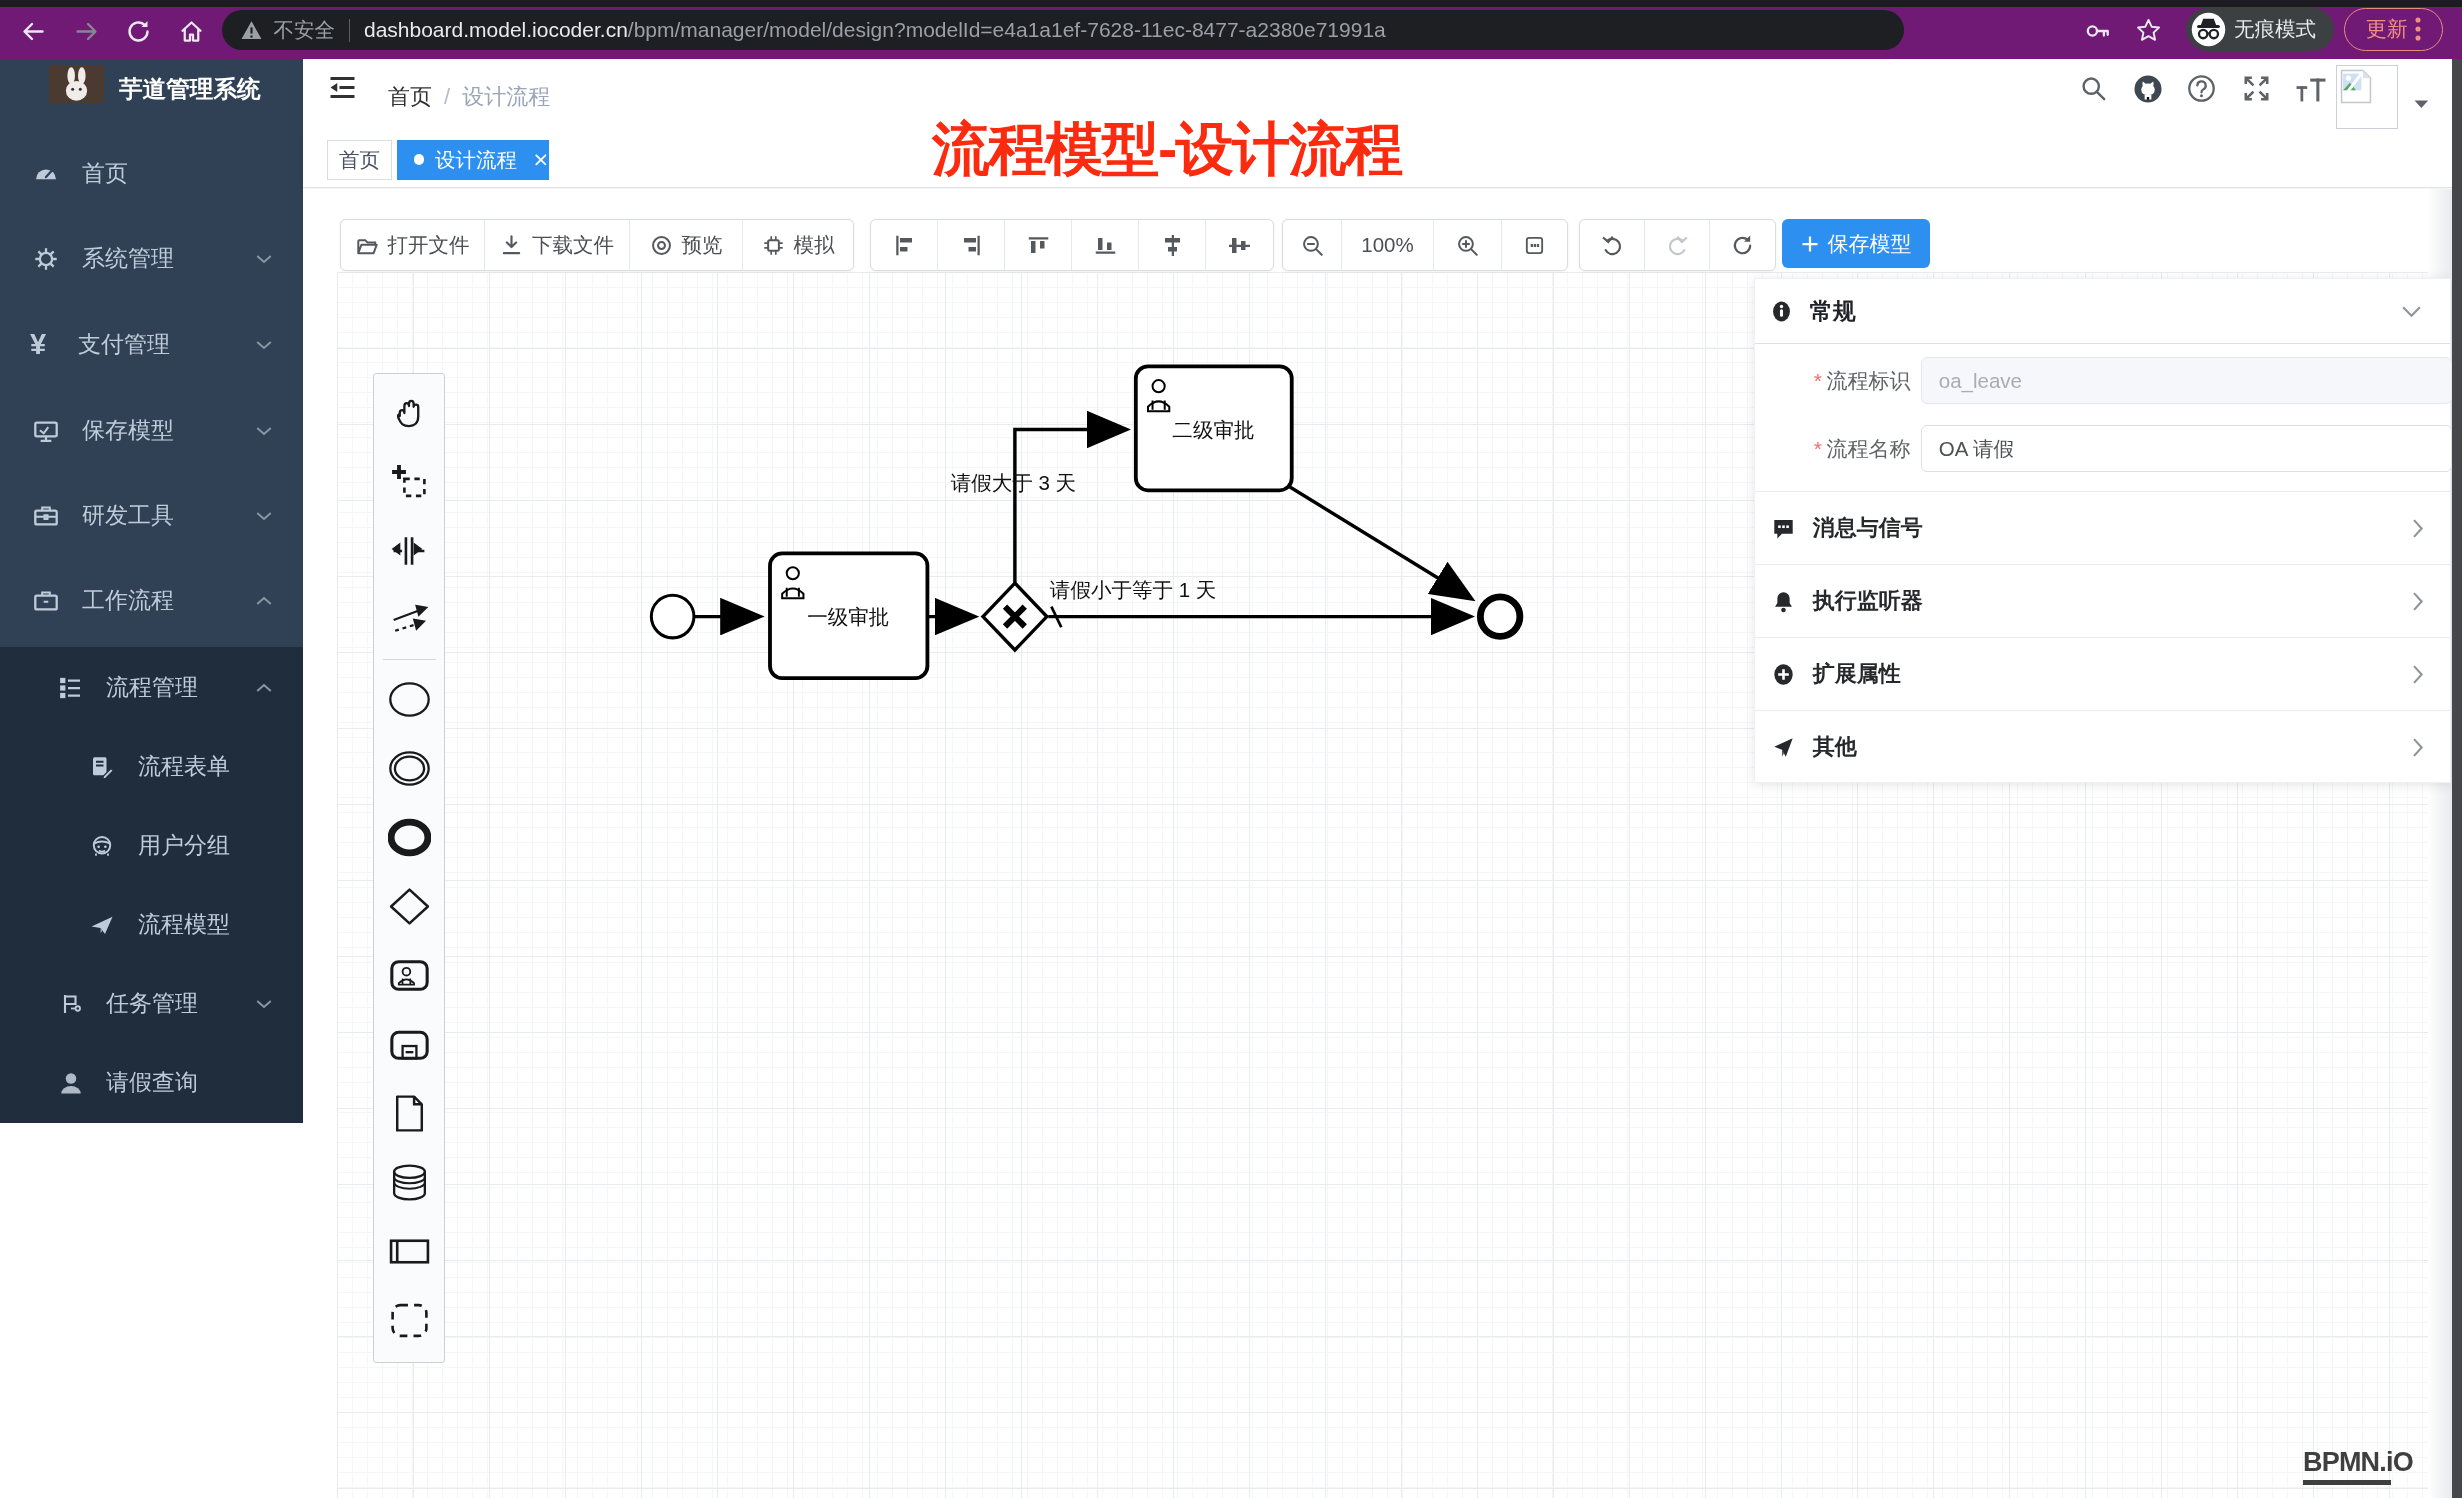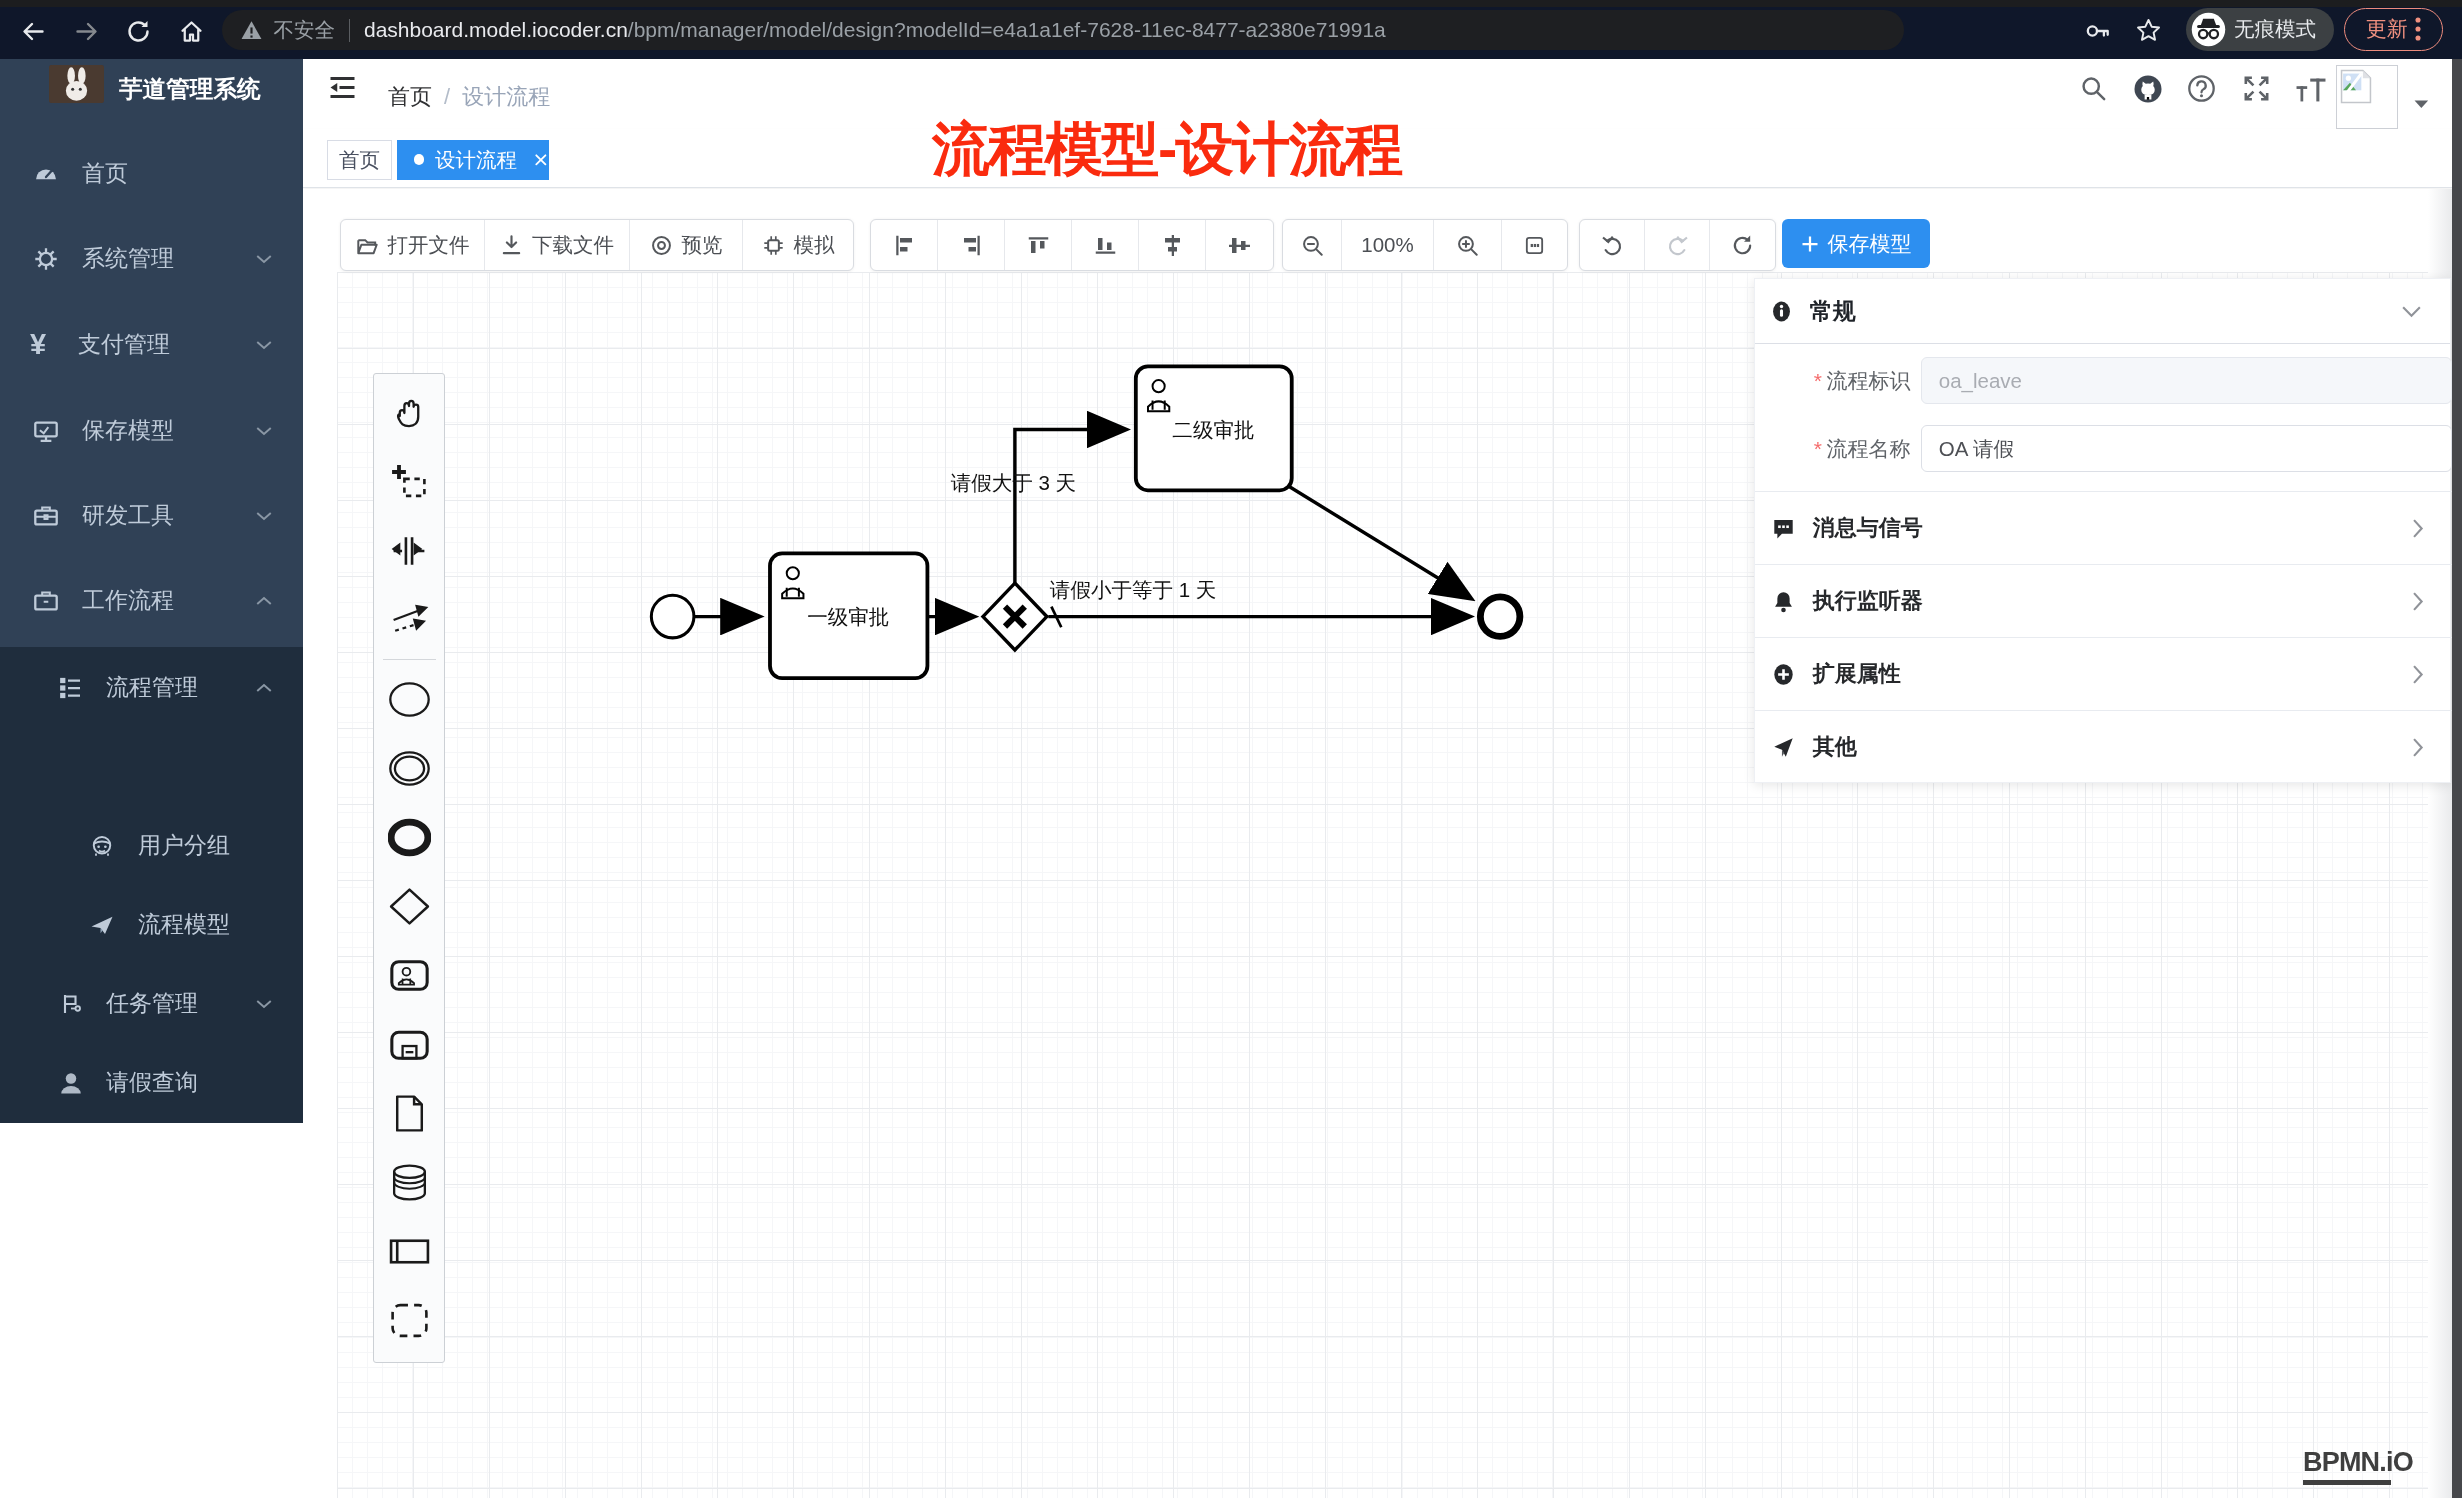--- a/index.html
+++ b/index.html
@@ -2,21 +2,21 @@
 <html style="font-size:12px"><head>
 <meta charset="utf-8">
 <style>
   * { margin:0; padding:0; box-sizing:border-box; }
   html,body { width:2462px; height:1498px; overflow:hidden; }
   body { font-family:"Liberation Sans",sans-serif; position:relative; background:#fff; }
   .abs { position:absolute; }
   svg { display:block; }
 
   
-  .chrome { left:0; top:0; width:2462px; height:70px; background:#0f172a; }
+  .chrome { left:0; top:0; width:2462px; height:70px; background:#701a75; }
   .chrome-topstrip { left:0; top:0; width:2462px; height:6.8px; background:#1c1d1f; }
   .nav-btn { top:18px; width:27px; height:27px; }
   .url-pill { left:222px; top:10px; width:1682px; height:40px; background:#1e1f22; border-radius:20.5px; display:flex; align-items:center; }
   .url-sec { color:#9aa0a6; font-size:20.5px; margin-left:10.6px; }
   .url-div { width:1.5px; height:23px; background:#5a5d61; margin:0 13.7px; }
   .url-host { color:#e9eaee; font-size:21px; }
   .url-path { color:#9aa0a6; font-size:21px; }
   .incog-chip { left:2186px; top:7.6px; width:148px; height:43px; background:#3c4043; border-radius:22px; display:flex; align-items:center; }
   .incog-label { color:#e8eaed; font-size:20.5px; margin-left:7.6px; }
   .update-pill { left:2344px; top:7.6px; width:99px; height:43px; border:1.5px solid #ec8b7d; border-radius:22px; display:flex; align-items:center; justify-content:center; gap:7.6px; }
@@ -237,20 +237,28 @@
           <rect x="3" y="4" width="4" height="4" fill="#bfcbd9"></rect>
           <rect x="3" y="14" width="4" height="4" fill="#bfcbd9"></rect>
           <rect x="3" y="24" width="4" height="4" fill="#bfcbd9"></rect>
         </g>
       </svg>
     <span class="mi-label" style="margin-left:23px;">流程管理</span>
     <svg class="chev" width="18" height="12" viewBox="0 0 24 16">
         <path d="M3 12 L12 4 L21 12" stroke="#8a97a5" stroke-width="2.6" fill="none"></path>
       </svg>
   </div>
+  <div class="abs mi" style="top:668px;">
+    <svg style="margin-left:90px;" width="24" height="24" viewBox="0 0 32 32">
+        <rect x="4" y="3" width="18" height="24" rx="2" fill="#bfcbd9"></rect>
+        <path d="M8 9 h10 M8 14 h10" stroke="#1f2d3d" stroke-width="2.4"></path>
+        <path d="M18 28 l10 -10 3 3 -10 10 -4 1 Z" fill="#bfcbd9" stroke="#1f2d3d" stroke-width="1.5"></path>
+      </svg>
+    <span class="mi-label" style="margin-left:24px;">流程表单</span>
+  </div>
   <div class="abs mi" style="top:747px;">
     <svg style="margin-left:90px;" width="24" height="24" viewBox="0 0 32 32">
         <circle cx="16" cy="15" r="11" stroke="#bfcbd9" stroke-width="2.6" fill="none"></circle>
         <path d="M5 13 q11 -6 22 0" stroke="#bfcbd9" stroke-width="2.4" fill="none"></path>
         <circle cx="11.5" cy="17" r="1.8" fill="#bfcbd9"></circle>
         <circle cx="20.5" cy="17" r="1.8" fill="#bfcbd9"></circle>
         <path d="M12 22 q4 3 8 0" stroke="#bfcbd9" stroke-width="2.2" fill="none"></path>
         <path d="M8 26 v3 M24 26 v3" stroke="#bfcbd9" stroke-width="2.4"></path>
       </svg>
     <span class="mi-label" style="margin-left:24px;">用户分组</span>

